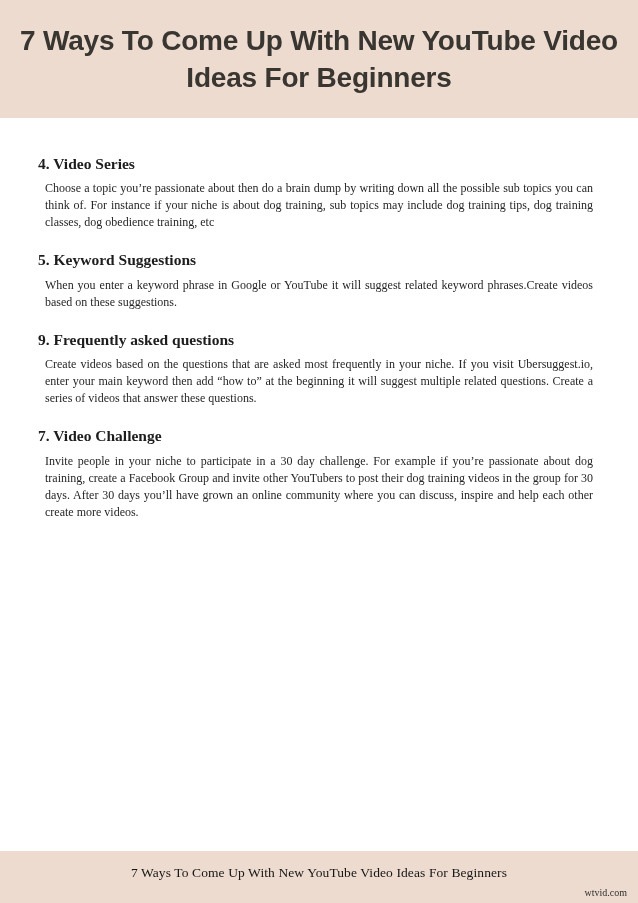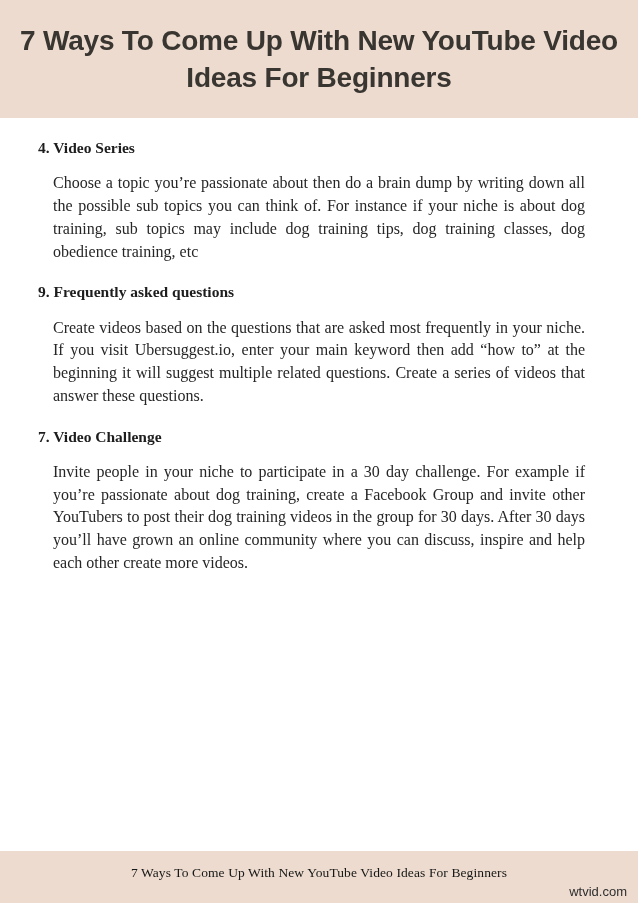--- a/index.html
+++ b/index.html
@@ -60,45 +60,45 @@
   }
 
   
   .body-area {
     position: absolute;
     top: 118px;
     left: 0;
     width: 638px;
     height: 733px;
     box-sizing: border-box;
-    padding: 20px 38px 0 38px;
+    padding: 36px 38px 0 38px;
     background: #ffffff;
     z-index: 1;
   }
 
   .section {
     margin: 0 0 19px 0;
   }
 
   .section-heading {
     font-family: "Liberation Serif", serif;
     font-weight: bold;
     font-size: 15.5px;
     line-height: 1.25;
     color: #1d1d1d;
     margin: 0 0 2px 0;
   }
 
   .section-body {
     font-family: "Liberation Serif", serif;
     font-weight: normal;
-    font-size: 16px;
+    font-size: 12px;
     line-height: 1.42;
     color: #262626;
-    margin: 15px;
+    margin: 7px;
     text-align: justify;
     text-justify: inter-word;
     hyphens: none;
   }
 
   
   .footer-band {
     position: absolute;
     left: 0;
     bottom: 0;
@@ -118,22 +118,22 @@
     font-size: 13.5px;
     line-height: 1;
     color: #171717;
     letter-spacing: 0.1px;
   }
 
   .watermark {
     position: absolute;
     right: 11px;
     bottom: 5px;
-    font-family: Liberation Sans, sans-serif;
-    font-size: 13px;
+    font-family: Liberation Serif, serif;
+    font-size: 10px;
     line-height: 1;
     color: #2e2e2e;
   }
 </style>
 </head>
 <body>
 
 <div class="slide">
 
   <div class="page-edge"></div>
@@ -142,20 +142,24 @@
     <h1 class="deck-title">7 Ways To Come Up With New YouTube Video Ideas For Beginners</h1>
   </div>
 
   <div class="body-area">
 
     <div class="section">
       <h2 class="section-heading">4. Video Series</h2>
       <p class="section-body">Choose a topic you’re passionate about then do a brain dump by writing down all the possible sub topics you can think of. For instance if your niche is about dog training, sub topics may include dog training tips, dog training classes, dog obedience training, etc</p>
     </div>
 
+    <div class="section">
+      <h2 class="section-heading">5. Keyword Suggestions</h2>
+      <p class="section-body">When you enter a keyword phrase in Google or YouTube it will suggest related keyword phrases.Create videos based on these suggestions.</p>
+    </div>
 
     <div class="section">
       <h2 class="section-heading">9. Frequently asked questions</h2>
       <p class="section-body">Create videos based on the questions that are asked most frequently in your niche. If you visit Ubersuggest.io, enter your main keyword then add “how to” at the beginning it will suggest multiple related questions. Create a series of videos that answer these questions.</p>
     </div>
 
     <div class="section">
       <h2 class="section-heading">7. Video Challenge</h2>
       <p class="section-body">Invite people in your niche to participate in a 30 day challenge. For example if you’re passionate about dog training, create a Facebook Group and invite other YouTubers to post their dog training videos in the group for 30 days. After 30 days you’ll have grown an online community where you can discuss, inspire and help each other create more videos.</p>
     </div>

